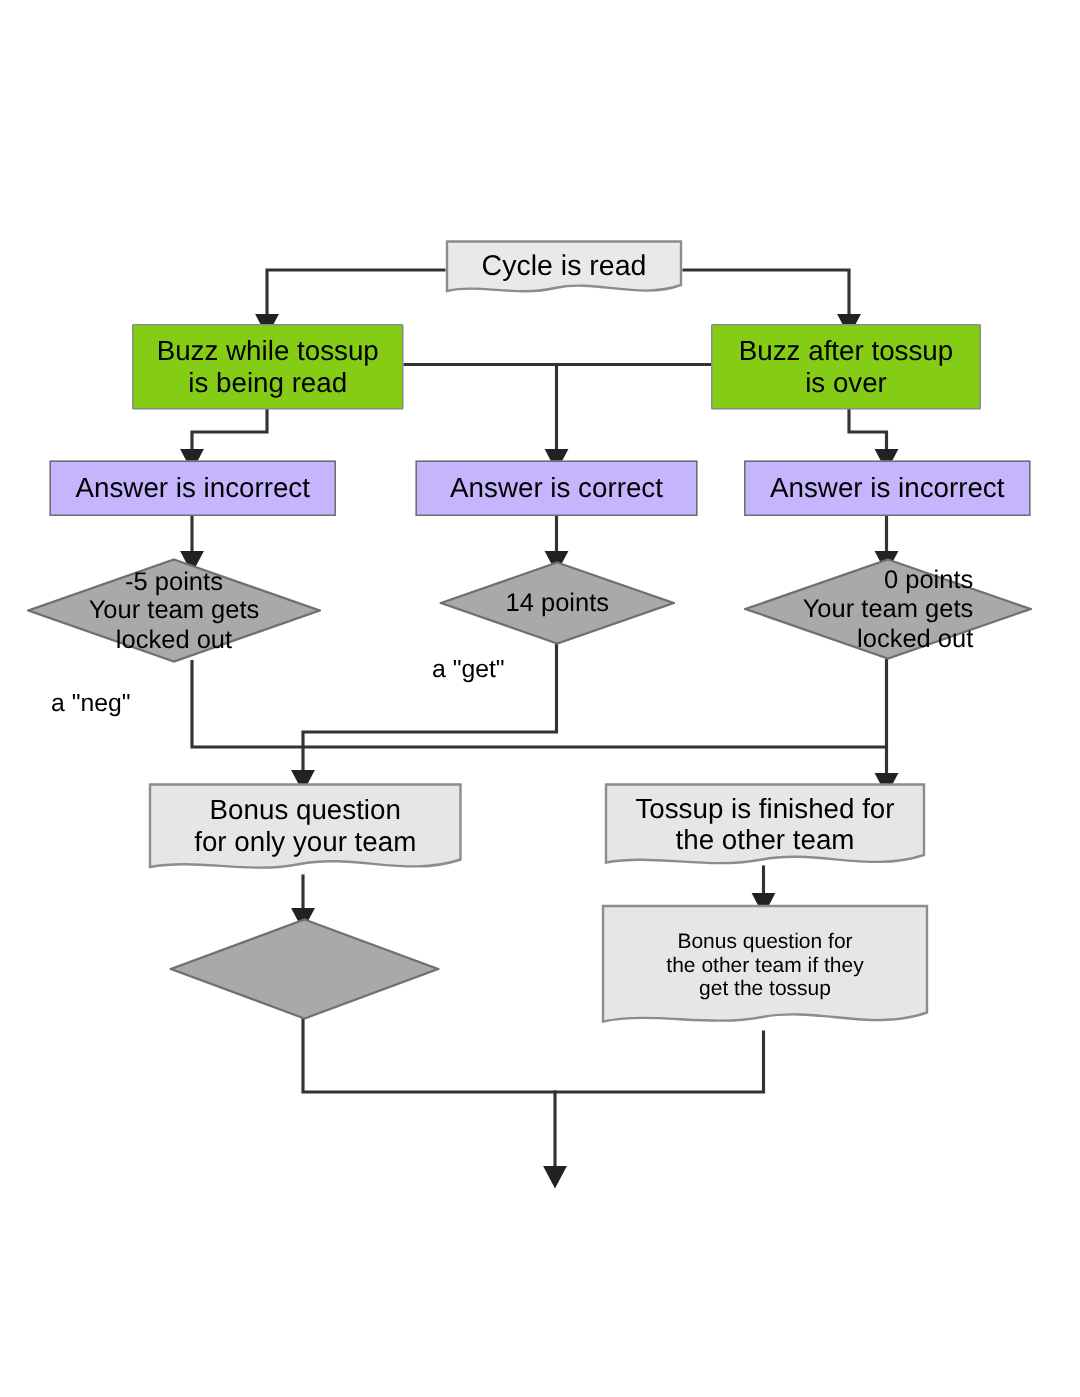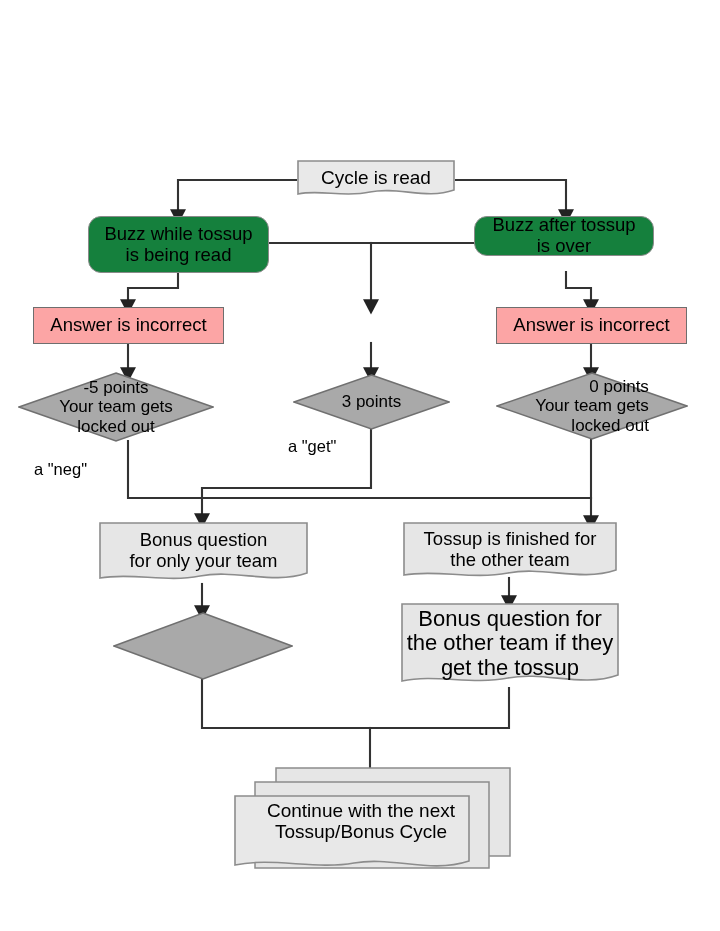--- a/index.html
+++ b/index.html
@@ -10,24 +10,24 @@
   }
   #canvas{position:absolute;left:0;top:0;width:720px;height:931px;}
   #svg-layer{position:absolute;left:0;top:0;width:720px;height:931px;}
 
   
   .node{position:absolute;box-sizing:border-box;display:flex;
         align-items:center;justify-content:center;text-align:center;}
   .node .txt{position:relative;z-index:3;line-height:1.12;white-space:pre-line;}
 
   
-  .rect{background:#fca5a5;border:1.4px solid #6e6e6e;}
+  .rect{background:#c4b5fd;border:1.4px solid #6e6e6e;}
 
   
-  .round{background:#15803d;border:1.4px solid #8a8a8a;border-radius:13px;}
+  .round{background:#84cc16;border:1.4px solid #8a8a8a;border-radius:1px;}
 
   
   .doc{background:transparent;border:none;}
   .doc .docshape{position:absolute;left:0;top:0;width:100%;height:100%;z-index:1;}
 
   
   .diamond{background:transparent;border:none;}
   .diamond .dshape{position:absolute;left:0;top:0;width:100%;height:100%;z-index:1;}
 
   .free-label{position:absolute;font-size:16.5px;}
@@ -80,49 +80,52 @@
       <path d="M2,2 H158 V31 C130,41 102,27 74,33 C48,39 24,30 2,35 Z" fill="#e9e9e9" stroke="#8c8c8c" stroke-width="1.6"></path>
     </svg>
     <div class="txt" style="font-size:19px;margin-top:-5px;">Cycle is read</div>
   </div>
 
   <div class="node round" style="left:88px;top:216px;width:181px;height:57px;">
     <div class="txt" style="font-size:18.5px;">Buzz while tossup
 is being read</div>
   </div>
 
-  <div class="node round" style="left:474px;top:216px;width:180px;height:40px;">
+  <div class="node round" style="left:474px;top:216px;width:180px;height:57px;">
     <div class="txt" style="font-size:18.5px;">Buzz after tossup
 is over</div>
   </div>
 
   <div class="node rect" style="left:33px;top:307px;width:191px;height:37px;">
     <div class="txt" style="font-size:18.5px;">Answer is incorrect</div>
   </div>
 
+  <div class="node rect" style="left:277px;top:307px;width:188px;height:37px;">
+    <div class="txt" style="font-size:18.5px;">Answer is correct</div>
+  </div>
 
   <div class="node rect" style="left:496px;top:307px;width:191px;height:37px;">
     <div class="txt" style="font-size:18.5px;">Answer is incorrect</div>
   </div>
 
   <div class="node diamond" style="left:18px;top:372px;width:196px;height:70px;">
     <svg class="dshape" viewBox="0 0 196 70" preserveAspectRatio="none">
       <polygon points="98,1 195,35 98,69 1,35" fill="#a9a9a9" stroke="#707070" stroke-width="1.5"></polygon>
     </svg>
     <div class="txt" style="font-size:17px;">-5 points
 Your team gets
 locked out</div>
   </div>
   <div class="free-label" style="left:34px;top:460px;">a "neg"</div>
 
   <div class="node diamond" style="left:293px;top:374px;width:157px;height:56px;">
     <svg class="dshape" viewBox="0 0 157 56" preserveAspectRatio="none">
       <polygon points="78.5,1 156,28 78.5,55 1,28" fill="#a9a9a9" stroke="#707070" stroke-width="1.5"></polygon>
     </svg>
-    <div class="txt" style="font-size:17px;">3 points</div>
+    <div class="txt" style="font-size:17px;">14 points</div>
   </div>
   <div class="free-label" style="left:288px;top:437px;">a "get"</div>
 
   <div class="node diamond" style="left:496px;top:372px;width:192px;height:68px;text-align:right;">
     <svg class="dshape" viewBox="0 0 192 68" preserveAspectRatio="none">
       <polygon points="96,1 191,34 96,67 1,34" fill="#a9a9a9" stroke="#707070" stroke-width="1.5"></polygon>
     </svg>
     <div class="txt" style="font-size:17px;">0 points
 Your team gets
 locked out</div>
@@ -147,28 +150,19 @@
   <div class="node diamond" style="left:113px;top:612px;width:180px;height:68px;">
     <svg class="dshape" viewBox="0 0 180 68" preserveAspectRatio="none">
       <polygon points="90,1 179,34 90,67 1,34" fill="#a9a9a9" stroke="#707070" stroke-width="1.5"></polygon>
     </svg>
   </div>
 
   <div class="node doc" style="left:400px;top:602px;width:220px;height:88px;">
     <svg class="docshape" viewBox="0 0 220 88" preserveAspectRatio="none">
       <path d="M2,2 H218 V73 C182,86 145,69 108,76 C72,83 35,72 2,79 Z" fill="#e6e6e6" stroke="#8c8c8c" stroke-width="1.6"></path>
     </svg>
-    <div class="txt" style="font-size:22px;margin-top:-5px;">Bonus question for
+    <div class="txt" style="font-size:14px;margin-top:-5px;">Bonus question for
 the other team if they
 get the tossup</div>
   </div>
 
-  <div class="node doc" style="left:232px;top:764px;width:280px;height:112px;">
-    <svg class="docshape" viewBox="0 0 280 112" preserveAspectRatio="none">
-      <path d="M44,4 H278 V92 H44 Z" fill="#e6e6e6" stroke="#8c8c8c" stroke-width="1.5"></path>
-      <path d="M23,18 H257 V104 H23 Z" fill="#e6e6e6" stroke="#8c8c8c" stroke-width="1.5"></path>
-      <path d="M3,32 H237 V97 C198,110 160,92 122,99 C84,106 40,93 3,101 Z" fill="#e8e8e8" stroke="#8c8c8c" stroke-width="1.6"></path>
-    </svg>
-    <div class="txt" style="font-size:19px;margin-left:-22px;margin-top:2px;">Continue with the next
-Tossup/Bonus Cycle</div>
-  </div>
 
 </div>
 
 </body></html>

